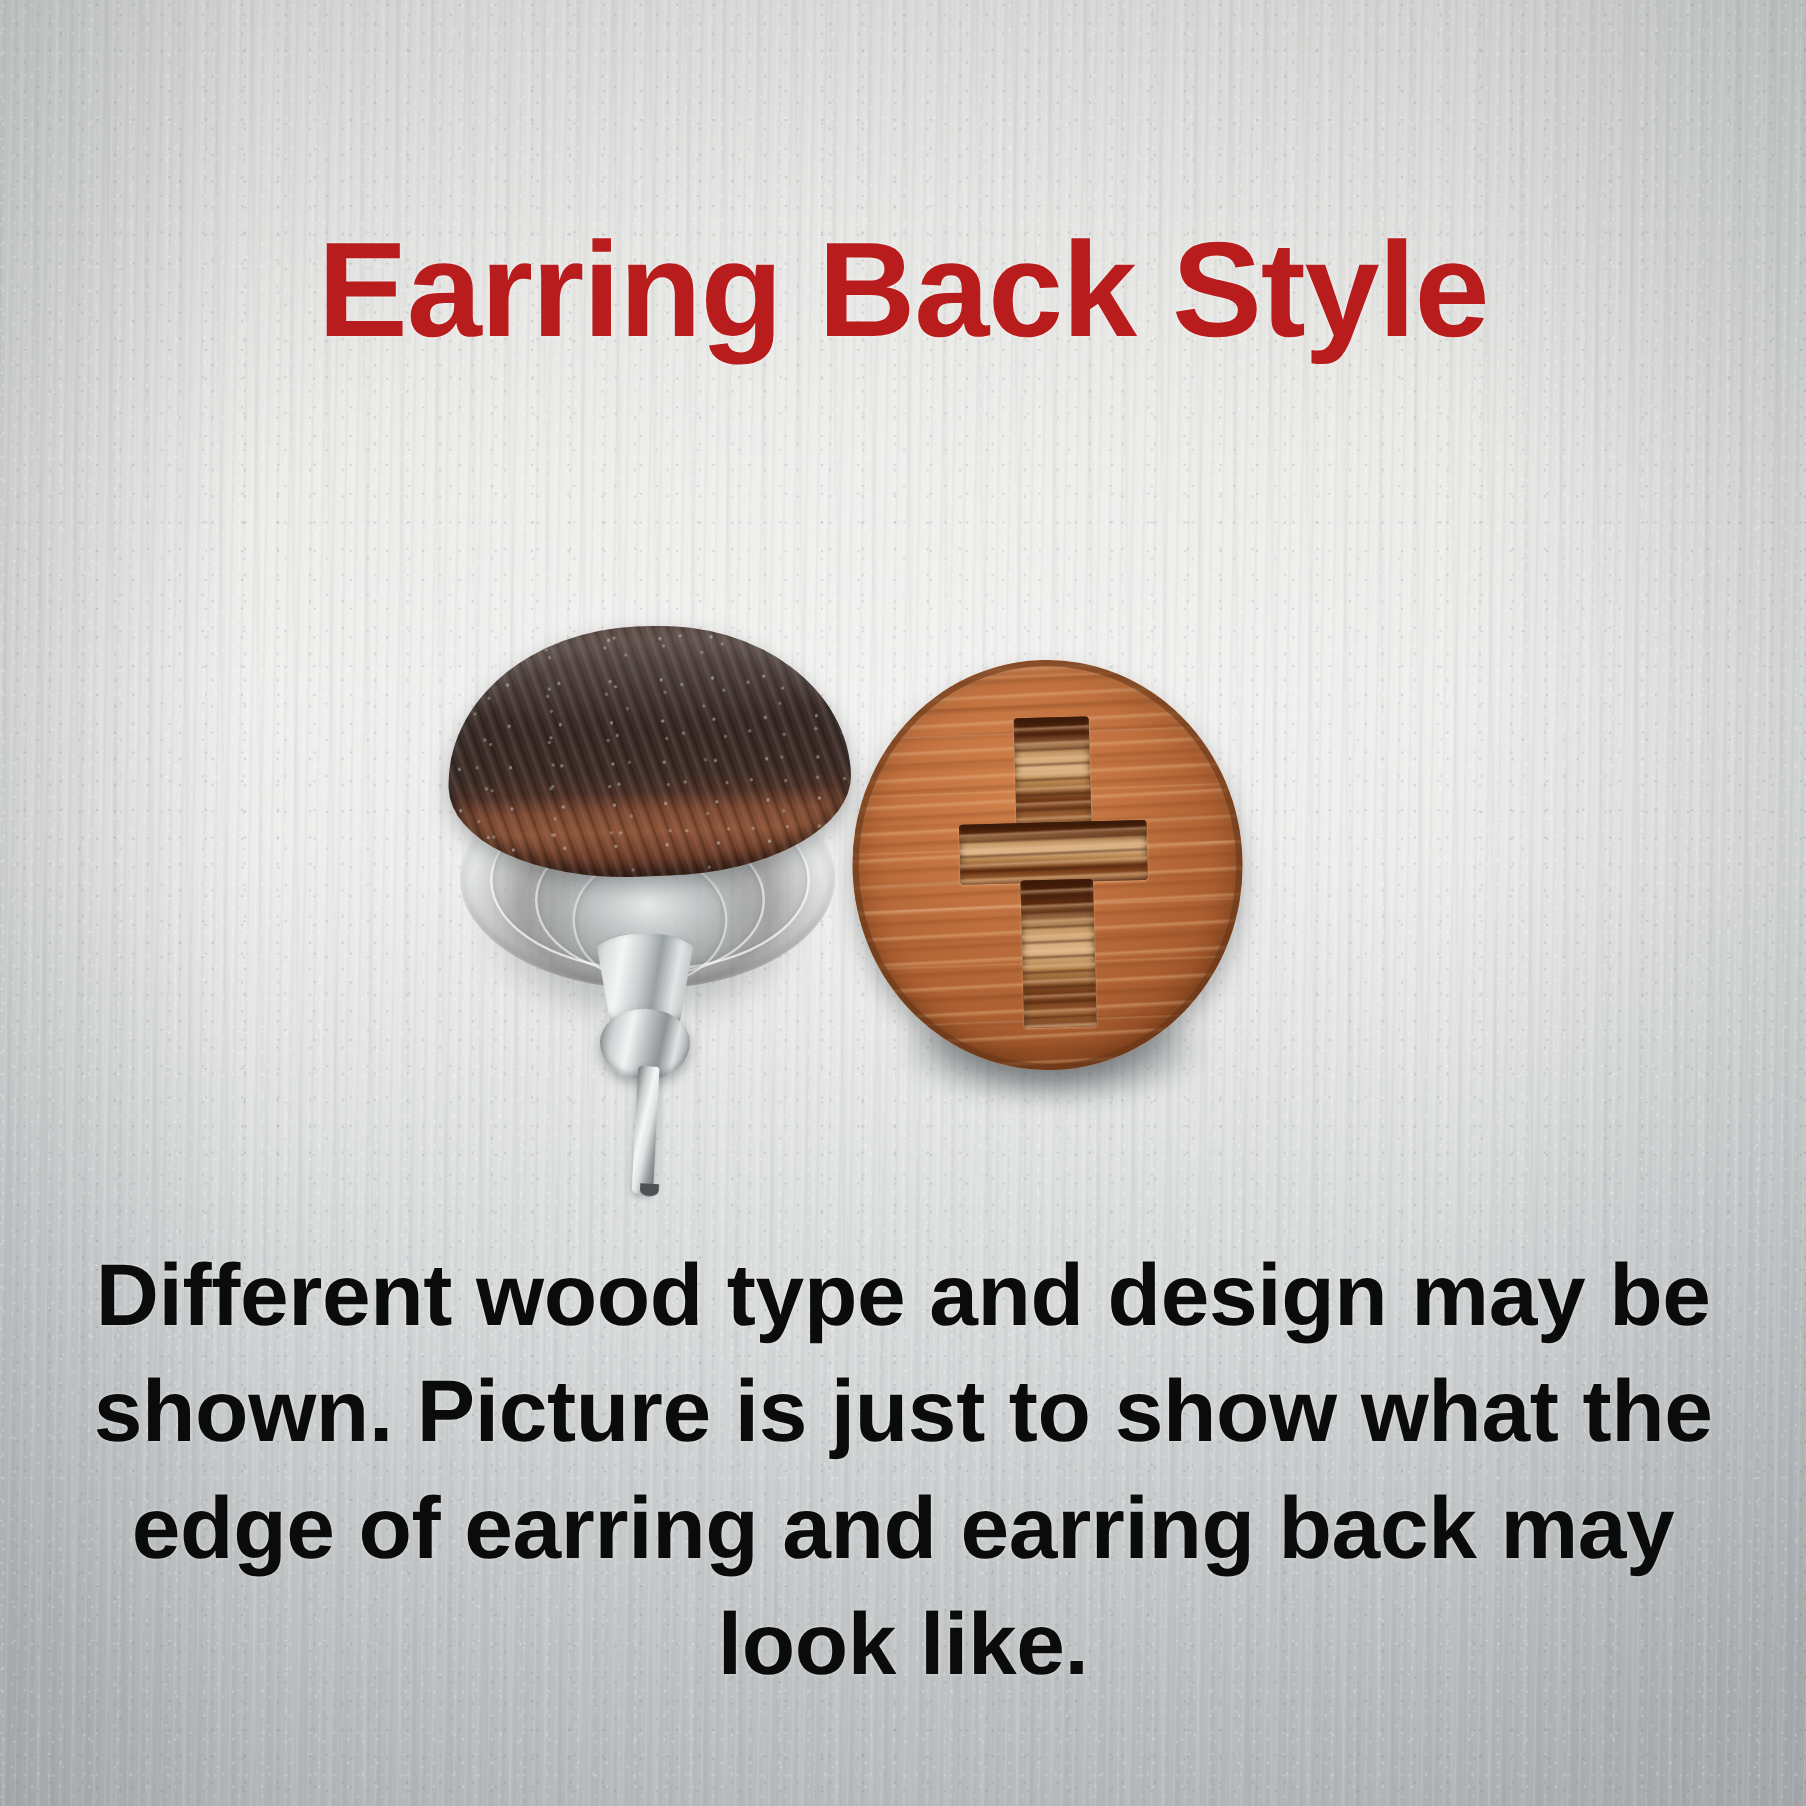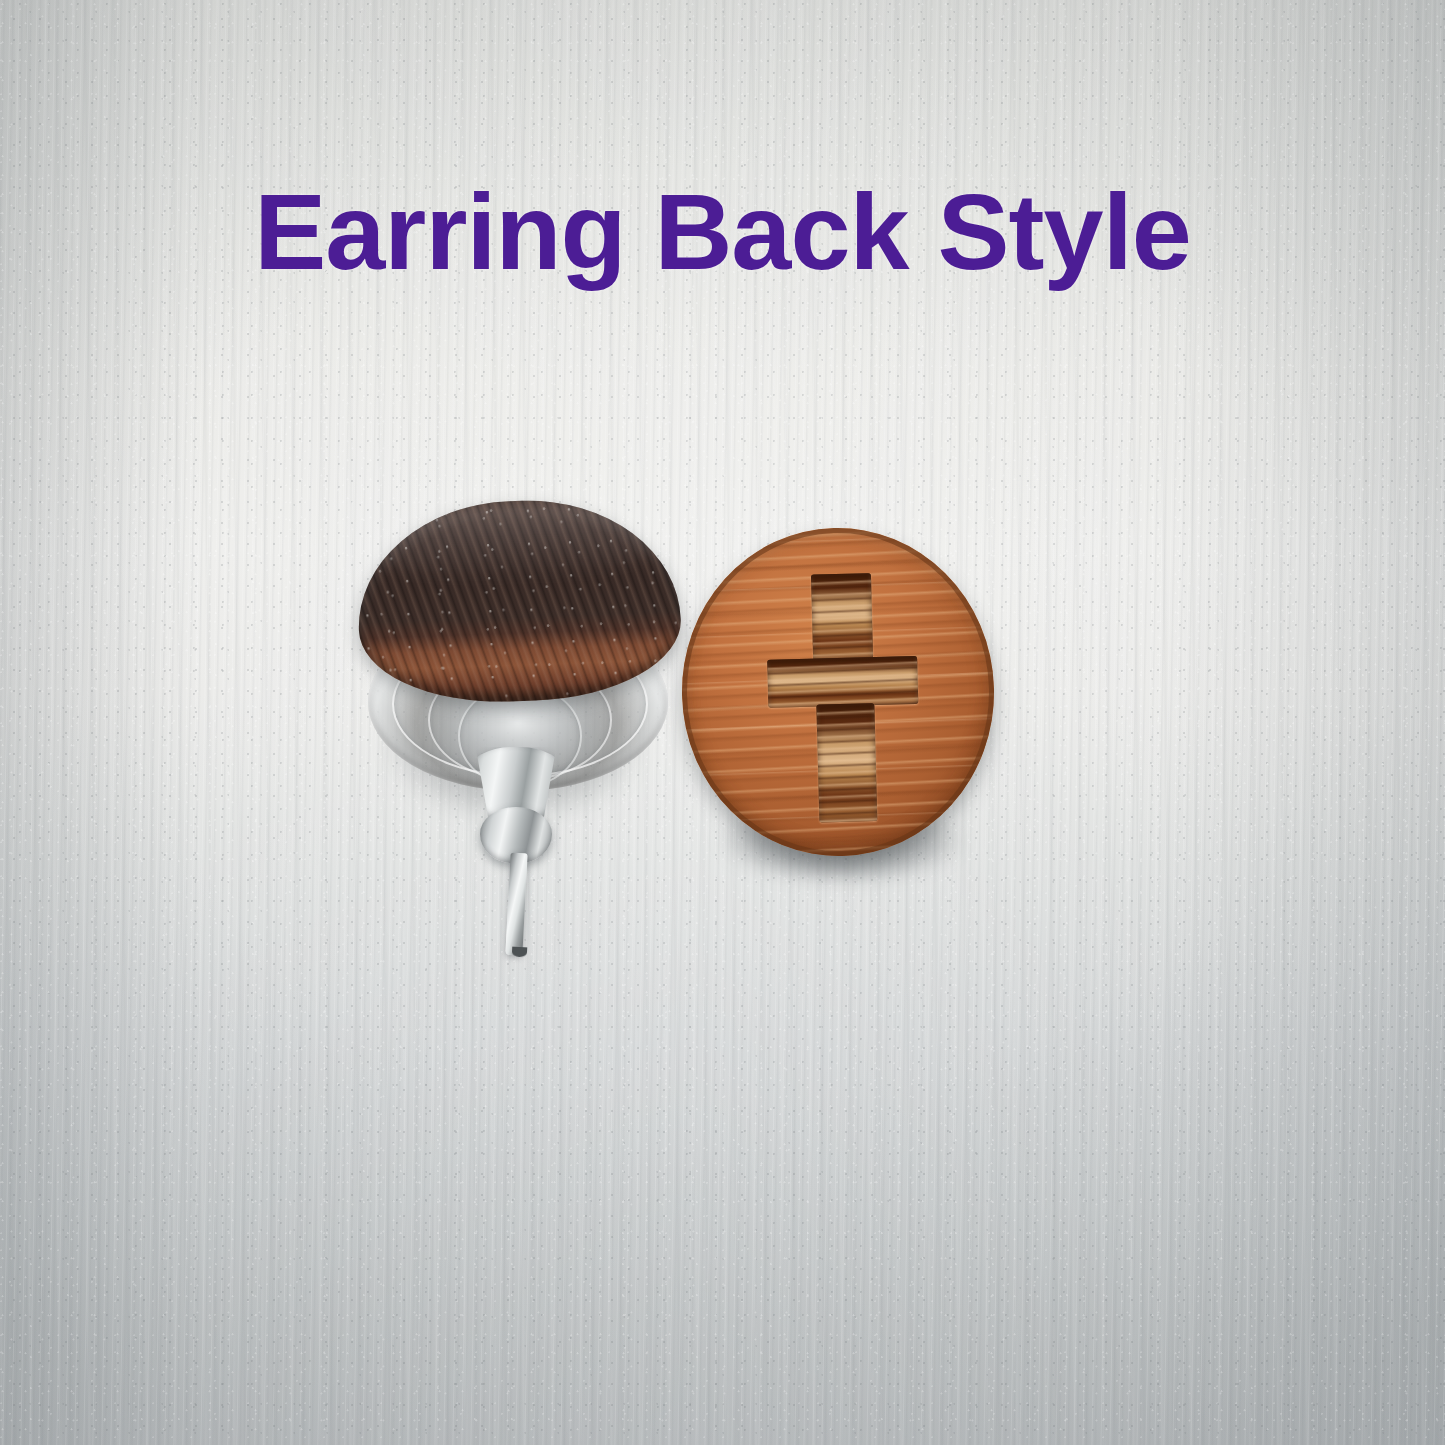--- a/index.html
+++ b/index.html
@@ -95,21 +95,21 @@
 
   
   #title {
     position: absolute;
     left: 0; right: 0;
     top: 178px;
     text-align: center;
     font-size: 108px;
     font-weight: 700;
     letter-spacing: -1px;
-    color: #4c1d95;
+    color: #b91c1c;
     line-height: 1.0;
     white-space: nowrap;
     text-shadow: 0 0 3px rgba(255,255,255,0.55);
   }
   #caption {
     position: absolute;
     left: 38px;
     right: 38px;
     top: 990px;
     text-align: center;
@@ -437,14 +437,15 @@
 
         <div class="cherry-rim-dark"></div>
         <div class="cherry-edge"></div>
       </div>
     </div>
 
   </div>
 
   <div id="title">Earring Back Style</div>
 
+  <div id="caption">Different wood type and design may be shown. Picture is just to show what the edge of earring and earring back may look like.</div>
 
 </div>
 
 </body></html>

